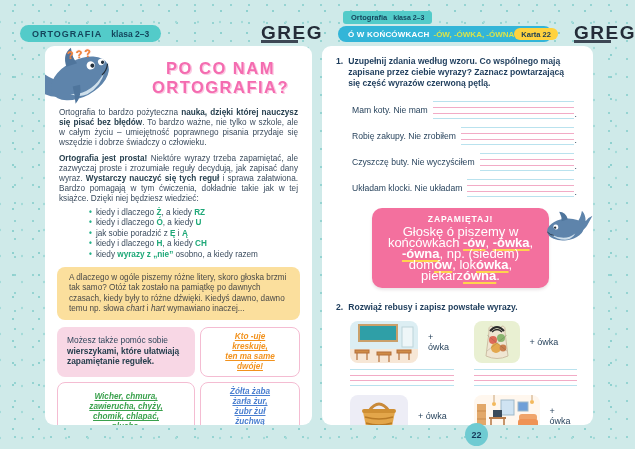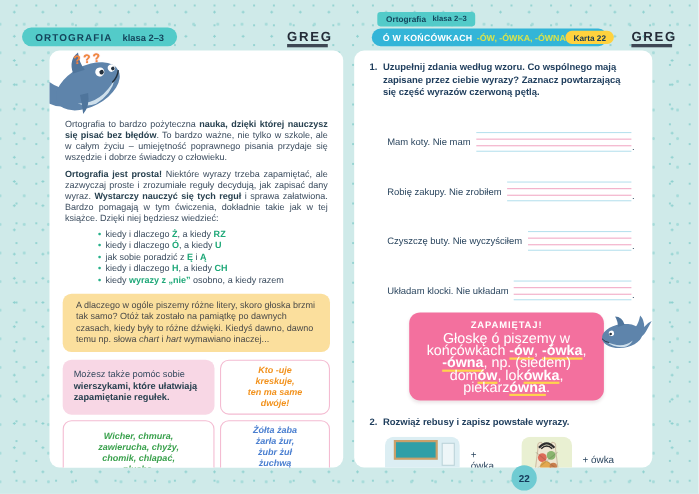--- a/index.html
+++ b/index.html
@@ -15,21 +15,21 @@
 
   .page{position:absolute;background:#fff;border-radius:9px;overflow:hidden;}
   .page-left{left:45px;top:46px;width:267px;height:379px;}
   .page-right{left:322px;top:46px;width:271px;height:379px;}
 
   
   .badge-left{position:absolute;left:20px;top:25px;height:17px;min-width:134px;background:#53cbc9;
     border-radius:9px;display:flex;align-items:center;justify-content:center;gap:9px;padding:0 12px;box-sizing:border-box;}
   .badge-left .t1{font-size:9px;font-weight:800;letter-spacing:1px;color:#14455c;}
   .badge-left .t2{font-size:8.5px;font-weight:700;color:#14455c;}
-  .greg{position:absolute;text-align:left;color:#242c38;font-weight:800;font-size:12px;letter-spacing:1.5px;line-height:12px;}
+  .greg{position:absolute;text-align:left;color:#242c38;font-weight:800;font-size:19px;letter-spacing:1.5px;line-height:12px;}
   .greg .bar{display:block;width:37px;height:3px;background:#3d4754;margin-top:1px;}
   .greg-left{left:261px;top:27px;}
   .greg-right{left:574px;top:27px;}
 
   .badge-right-small{position:absolute;left:343px;top:11px;height:13px;background:#53cbc9;border-radius:3px;
     display:flex;align-items:center;gap:6px;padding:0 8px;}
   .badge-right-small .t1{font-size:7.5px;font-weight:800;color:#14455c;}
   .badge-right-small .t2{font-size:7px;font-weight:700;color:#14455c;}
   .topic-bar{position:absolute;left:338px;top:26px;width:214px;height:16px;background:#33b5d8;border-radius:9px;
     display:flex;align-items:center;padding:0 4px 0 10px;box-sizing:border-box;}
@@ -53,30 +53,30 @@
   .lp-bullets li{font-size:8.2px;line-height:10.4px;color:#3b4c5e;}
   .lp-bullets li::before{content:"•";color:#25b089;margin-right:4px;font-weight:700;}
   .seg-b, .b{font-weight:700;color:#27404f;}
   .g{font-weight:700;color:#1ea878;}
   .i{font-style:italic;}
   .yellow-note{margin:7px 12px 0;padding:6px 12px;background:#fbdf9d;border-radius:8px;
     font-size:8.2px;line-height:10.3px;color:#4a4a48;}
   .quotes-grid{margin:7px 12px 0;display:grid;grid-template-columns:1.16fr .84fr;gap:5px;}
   .pink-note{background:#f8d7e5;border-radius:8px;padding:8px 10px;font-size:8.4px;line-height:10.6px;color:#31475c;}
   .quote-box{background:#fff;border:1.5px solid #f4bcd2;border-radius:8px;padding:4px 24px;
-    font-size:8.2px;line-height:10px;font-weight:700;font-style:italic;display:flex;align-items:center;justify-content:center;text-align:center;}
+    font-size:8.2px;line-height:10px;font-weight:700;font-style:italic;display:flex;align-items:center;justify-content:center;text-align:center;text-decoration:underline;}
   .quote-orange{color:#f2921d;}
   .quote-green{color:#3aa14d;}
   .quote-blue{color:#4a7fd0;}
 
   
   .rp-inner{padding:10px 16px 0 14px;}
   .ex-head{display:flex;gap:5px;font-size:8.6px;line-height:11px;font-weight:700;color:#1e3d5c;}
   .ex-head .num{flex:none;}
-  .fill-row{display:flex;align-items:flex-end;margin-left:16px;margin-top:27px;font-size:8.6px;color:#2a455e;line-height:10px;}
+  .fill-row{display:flex;align-items:flex-end;margin-left:16px;margin-top:8px;font-size:8.6px;color:#2a455e;line-height:10px;}
   .fill-row .sentence{white-space:nowrap;}
   .ruled{flex:1;height:16px;margin-left:5px;border-top:1px solid #b9e2ee;border-bottom:1px solid #b9e2ee;
     background-image:linear-gradient(#f2abc6,#f2abc6),linear-gradient(#f2abc6,#f2abc6);
     background-size:100% 1px,100% 1px;background-position:0 5px,0 11px;background-repeat:no-repeat;
     transform:translateY(4px);}
   .fill-row .dot{transform:translateY(4px);margin-left:1px;}
   .remember{position:relative;margin:15px 28px 0 36px;background:#f3709e;border-radius:10px;padding:6px 10px 7px;
     text-align:center;color:#fff;box-shadow:0 2px 3px rgba(90,40,60,.12);}
   .remember .rm-title{font-size:8.6px;font-weight:800;letter-spacing:.8px;}
   .remember .rm-body{font-size:13px;line-height:11px;margin-top:2px;}
@@ -129,20 +129,24 @@
         <path d="M48 16 Q50 2 62 0 Q58 10 60 18 Z" fill="#4f759c"></path>
         <path d="M38 44 Q58 56 82 40 Q72 52 54 53 Q44 52 38 44 Z" fill="#cfe0ec"></path>
         <path d="M52 40 Q48 52 38 56 Q42 46 44 38 Z" fill="#4f759c"></path>
         <circle cx="72" cy="27" r="4.5" fill="#fff"></circle>
           <circle cx="73.5" cy="28" r="2.2" fill="#23303d"></circle>
         <circle cx="84" cy="29" r="3.6" fill="#fff"></circle>
           <circle cx="85" cy="30" r="1.8" fill="#23303d"></circle>
         <path d="M78 42 Q85 40 89 34" stroke="#23303d" stroke-width="1.4" fill="none"></path>
       </svg>
       <span class="qmarks">???</span>
+      <div class="lp-title">
+        <div>PO CO NAM</div>
+        <div>ORTOGRAFIA?</div>
+      </div>
     </div>
 
     <p class="lp-para"><span>Ortografia to bardzo pożyteczna </span><span class="b">nauka, dzięki której nauczysz się pisać bez błędów</span><span>. To bardzo ważne, nie tylko w szkole, ale w całym życiu – umiejętność poprawnego pisania przydaje się wszędzie i dobrze świadczy o człowieku.</span></p>
     <p class="lp-para"><span class="b">Ortografia jest prosta!</span><span> Niektóre wyrazy trzeba zapamiętać, ale zazwyczaj proste i zrozumiałe reguły decydują, jak zapisać dany wyraz. </span><span class="b">Wystarczy nauczyć się tych reguł</span><span> i sprawa załatwiona. Bardzo pomagają w tym ćwiczenia, dokładnie takie jak w tej książce. Dzięki niej będziesz wiedzieć:</span></p>
 
     <ul class="lp-bullets">
       <li><span>kiedy i dlaczego </span><span class="g">Ż</span><span>, a kiedy </span><span class="g">RZ</span></li>
       <li><span>kiedy i dlaczego </span><span class="g">Ó</span><span>, a kiedy </span><span class="g">U</span></li>
       <li><span>jak sobie poradzić z </span><span class="g">Ę</span><span> i </span><span class="g">Ą</span></li>
       <li><span>kiedy i dlaczego </span><span class="g">H</span><span>, a kiedy </span><span class="g">CH</span></li>

